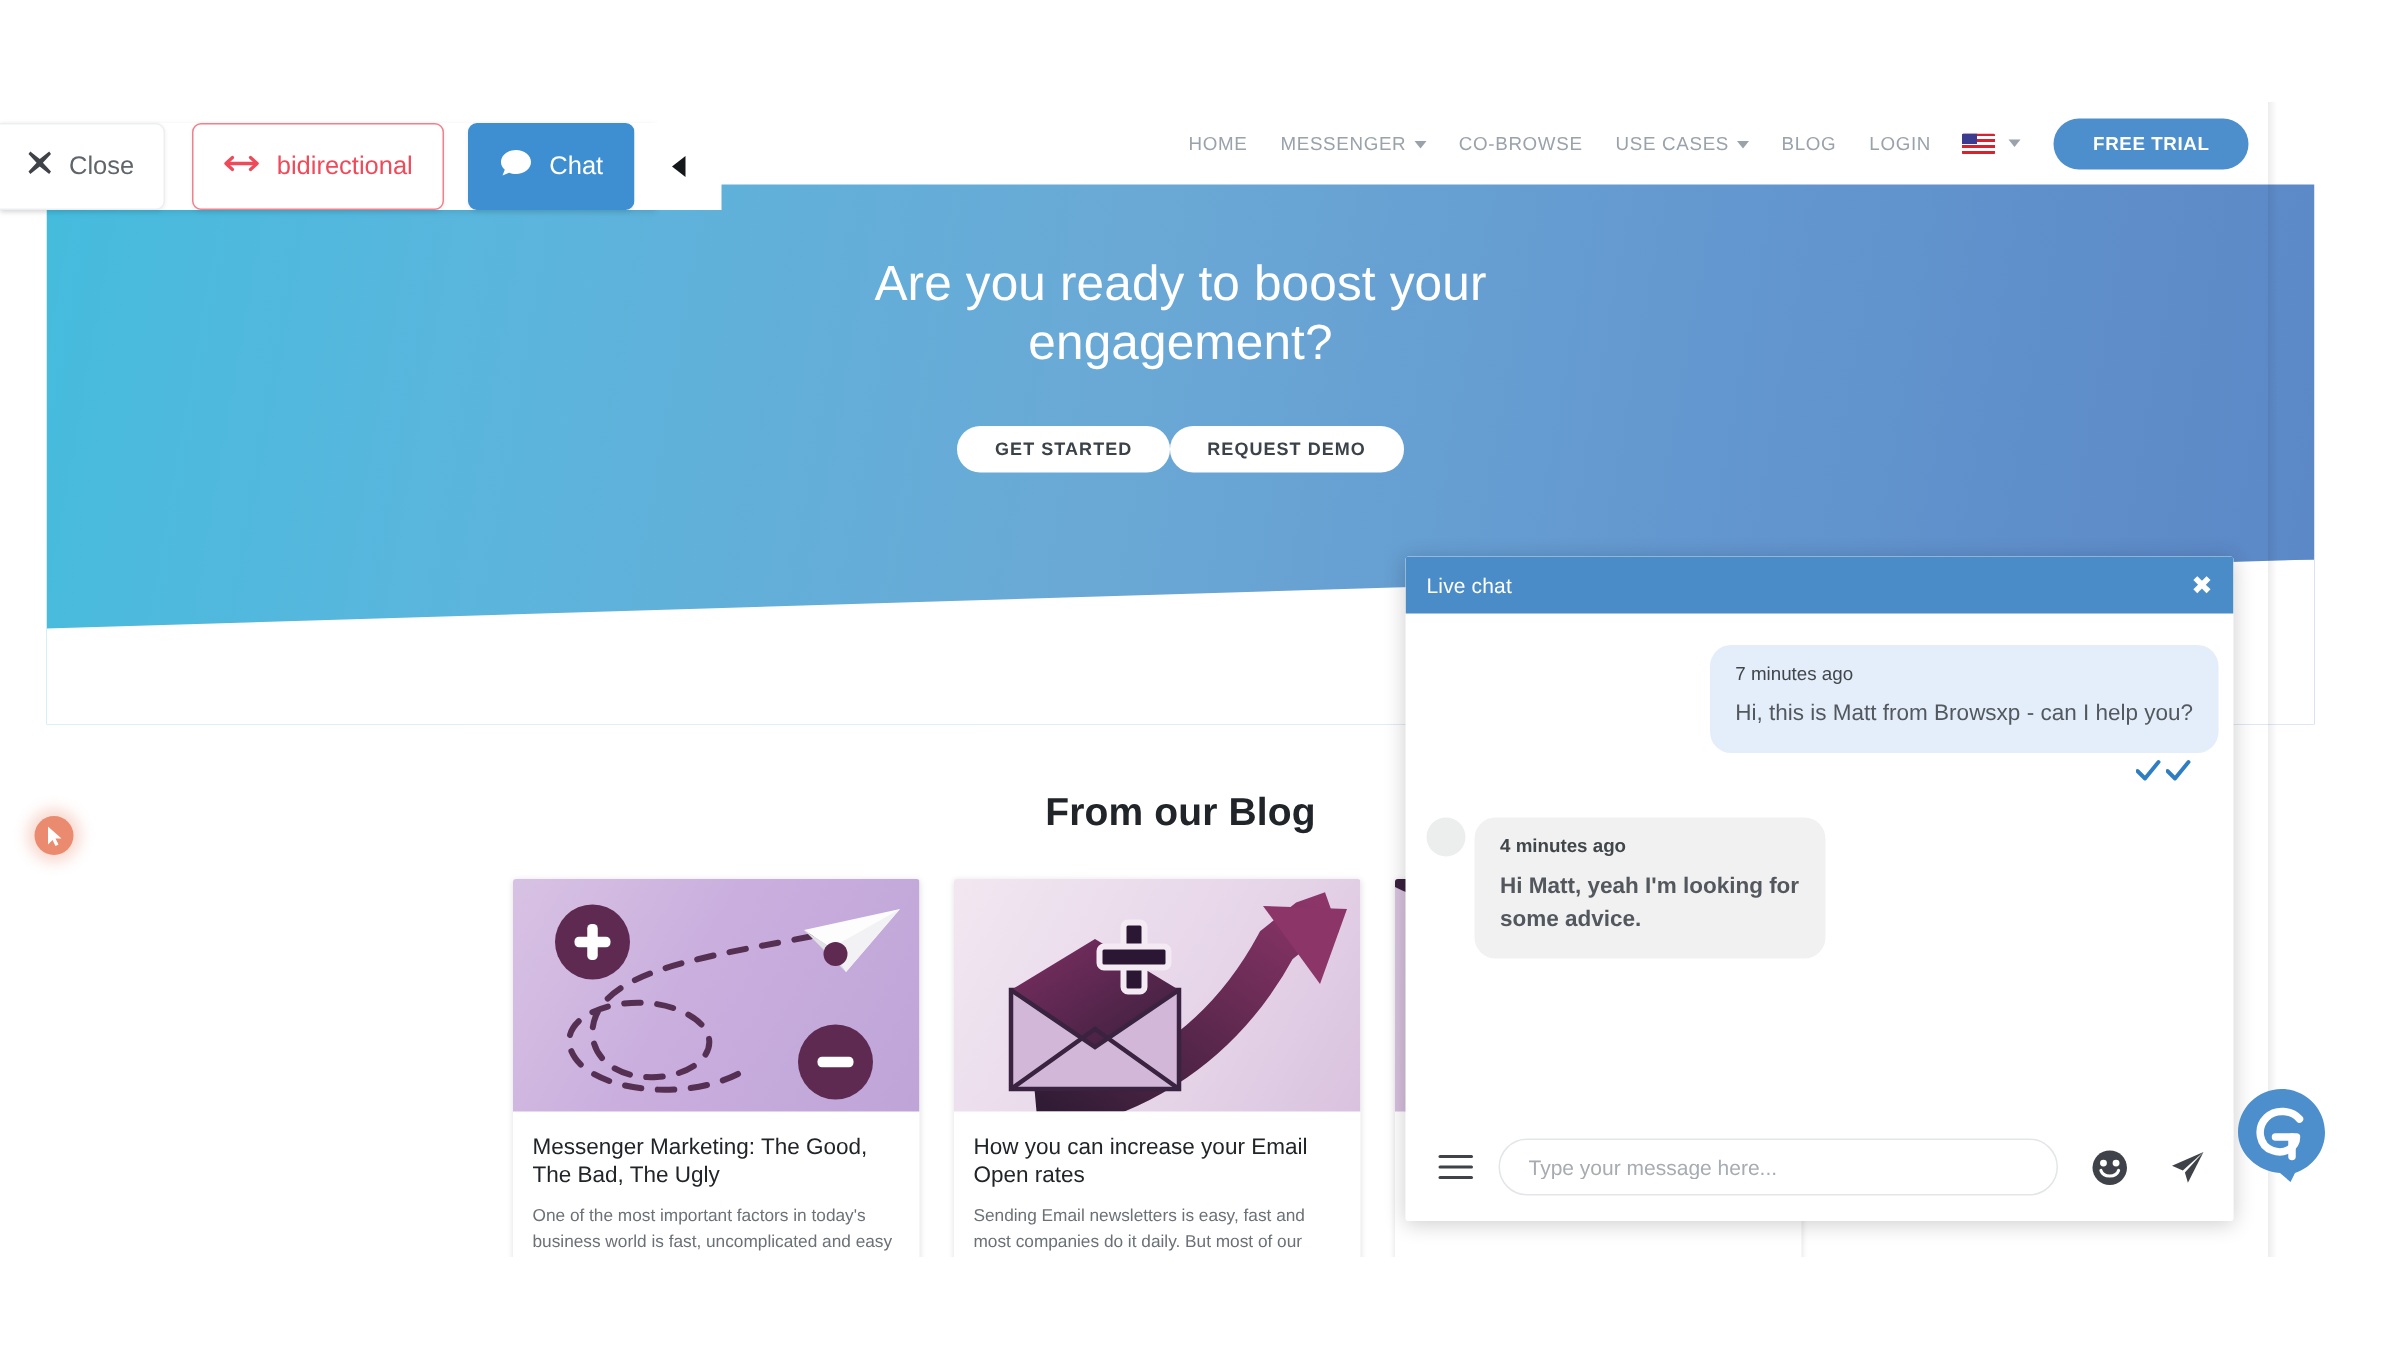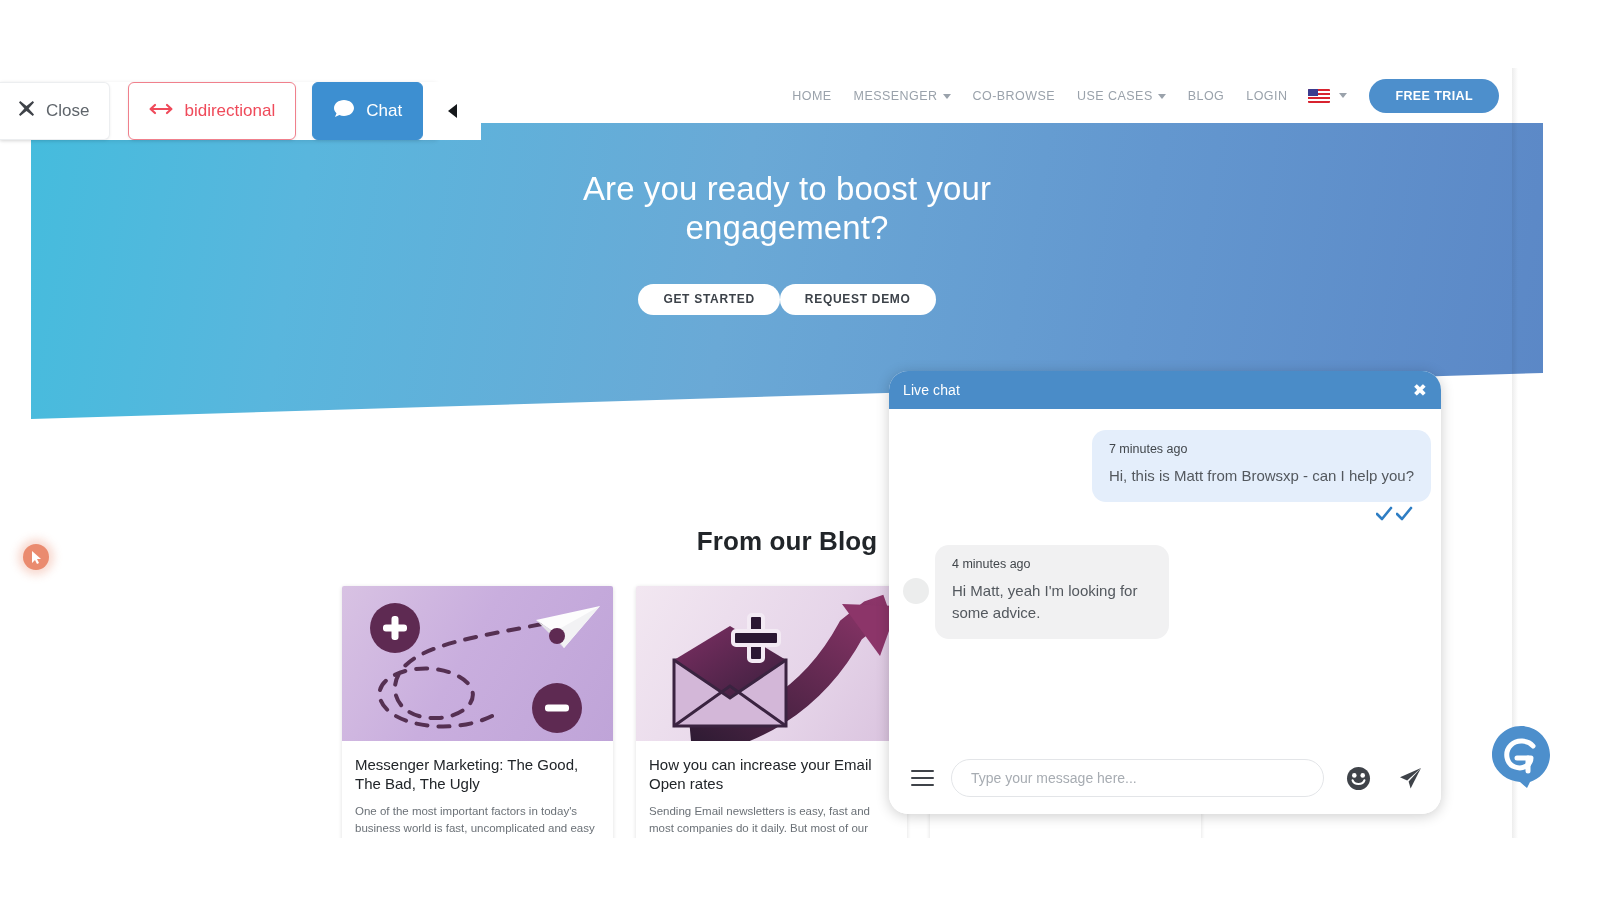--- a/index.html
+++ b/index.html
@@ -121,21 +121,21 @@
     justify-content:space-between;padding:0 14px 0 14px;flex:0 0 auto;
   }
   .chat-header-title{color:#ffffff;font-size:14px;letter-spacing:.1px;}
   .chat-close{
     color:#ffffff;font-size:17px;line-height:1;cursor:pointer;font-weight:700;
     background:none;border:none;font-family:inherit;padding:0;
   }
   .chat-body{flex:1 1 auto;position:relative;overflow:hidden;padding:0 0 0 0;}
   .msg-row{display:flex;padding:0 10px;}
   .msg-row.agent{justify-content:flex-end;margin-top:21px;}
-  .msg-row.user{justify-content:flex-start;margin-top:24px;align-items:center;}
+  .msg-row.user{justify-content:flex-start;margin-top:24px;align-items:flex-start;font-weight:bold;}
   .bubble{
     border-radius:14px;padding:12px 17px 14px 17px;max-width:400px;box-sizing:border-box;
   }
   .bubble.agent{background:#e4eefb;}
   .bubble.user{background:#f1f1f2;}
   .bubble-time{font-size:12.5px;color:#41464b;margin-bottom:9px;}
   .bubble-text{font-size:15px;line-height:1.5;color:#53585e;}
   .ticks{
     display:flex;justify-content:flex-end;gap:1px;padding:4px 26px 0 0;
     color:#2f7ec4;font-size:17px;line-height:1;font-weight:700;
@@ -308,21 +308,21 @@
           </div>
           <div class="card-body">
             <h3 class="card-title"></h3>
             <p class="card-text"></p>
           </div>
         </div>
 
       </div>
     </div>
 
-    <div class="chat-widget" style="left:858px;top:303px;border-radius:19px;">
+    <div class="chat-widget" style="left:906px;top:303px;">
       <div class="chat-header">
         <span class="chat-header-title">Live chat</span>
         <button class="chat-close">✖</button>
       </div>
 
       <div class="chat-body">
 
         <div class="msg-row agent">
           <div class="bubble agent">
             <div class="bubble-time">7 minutes ago</div>

